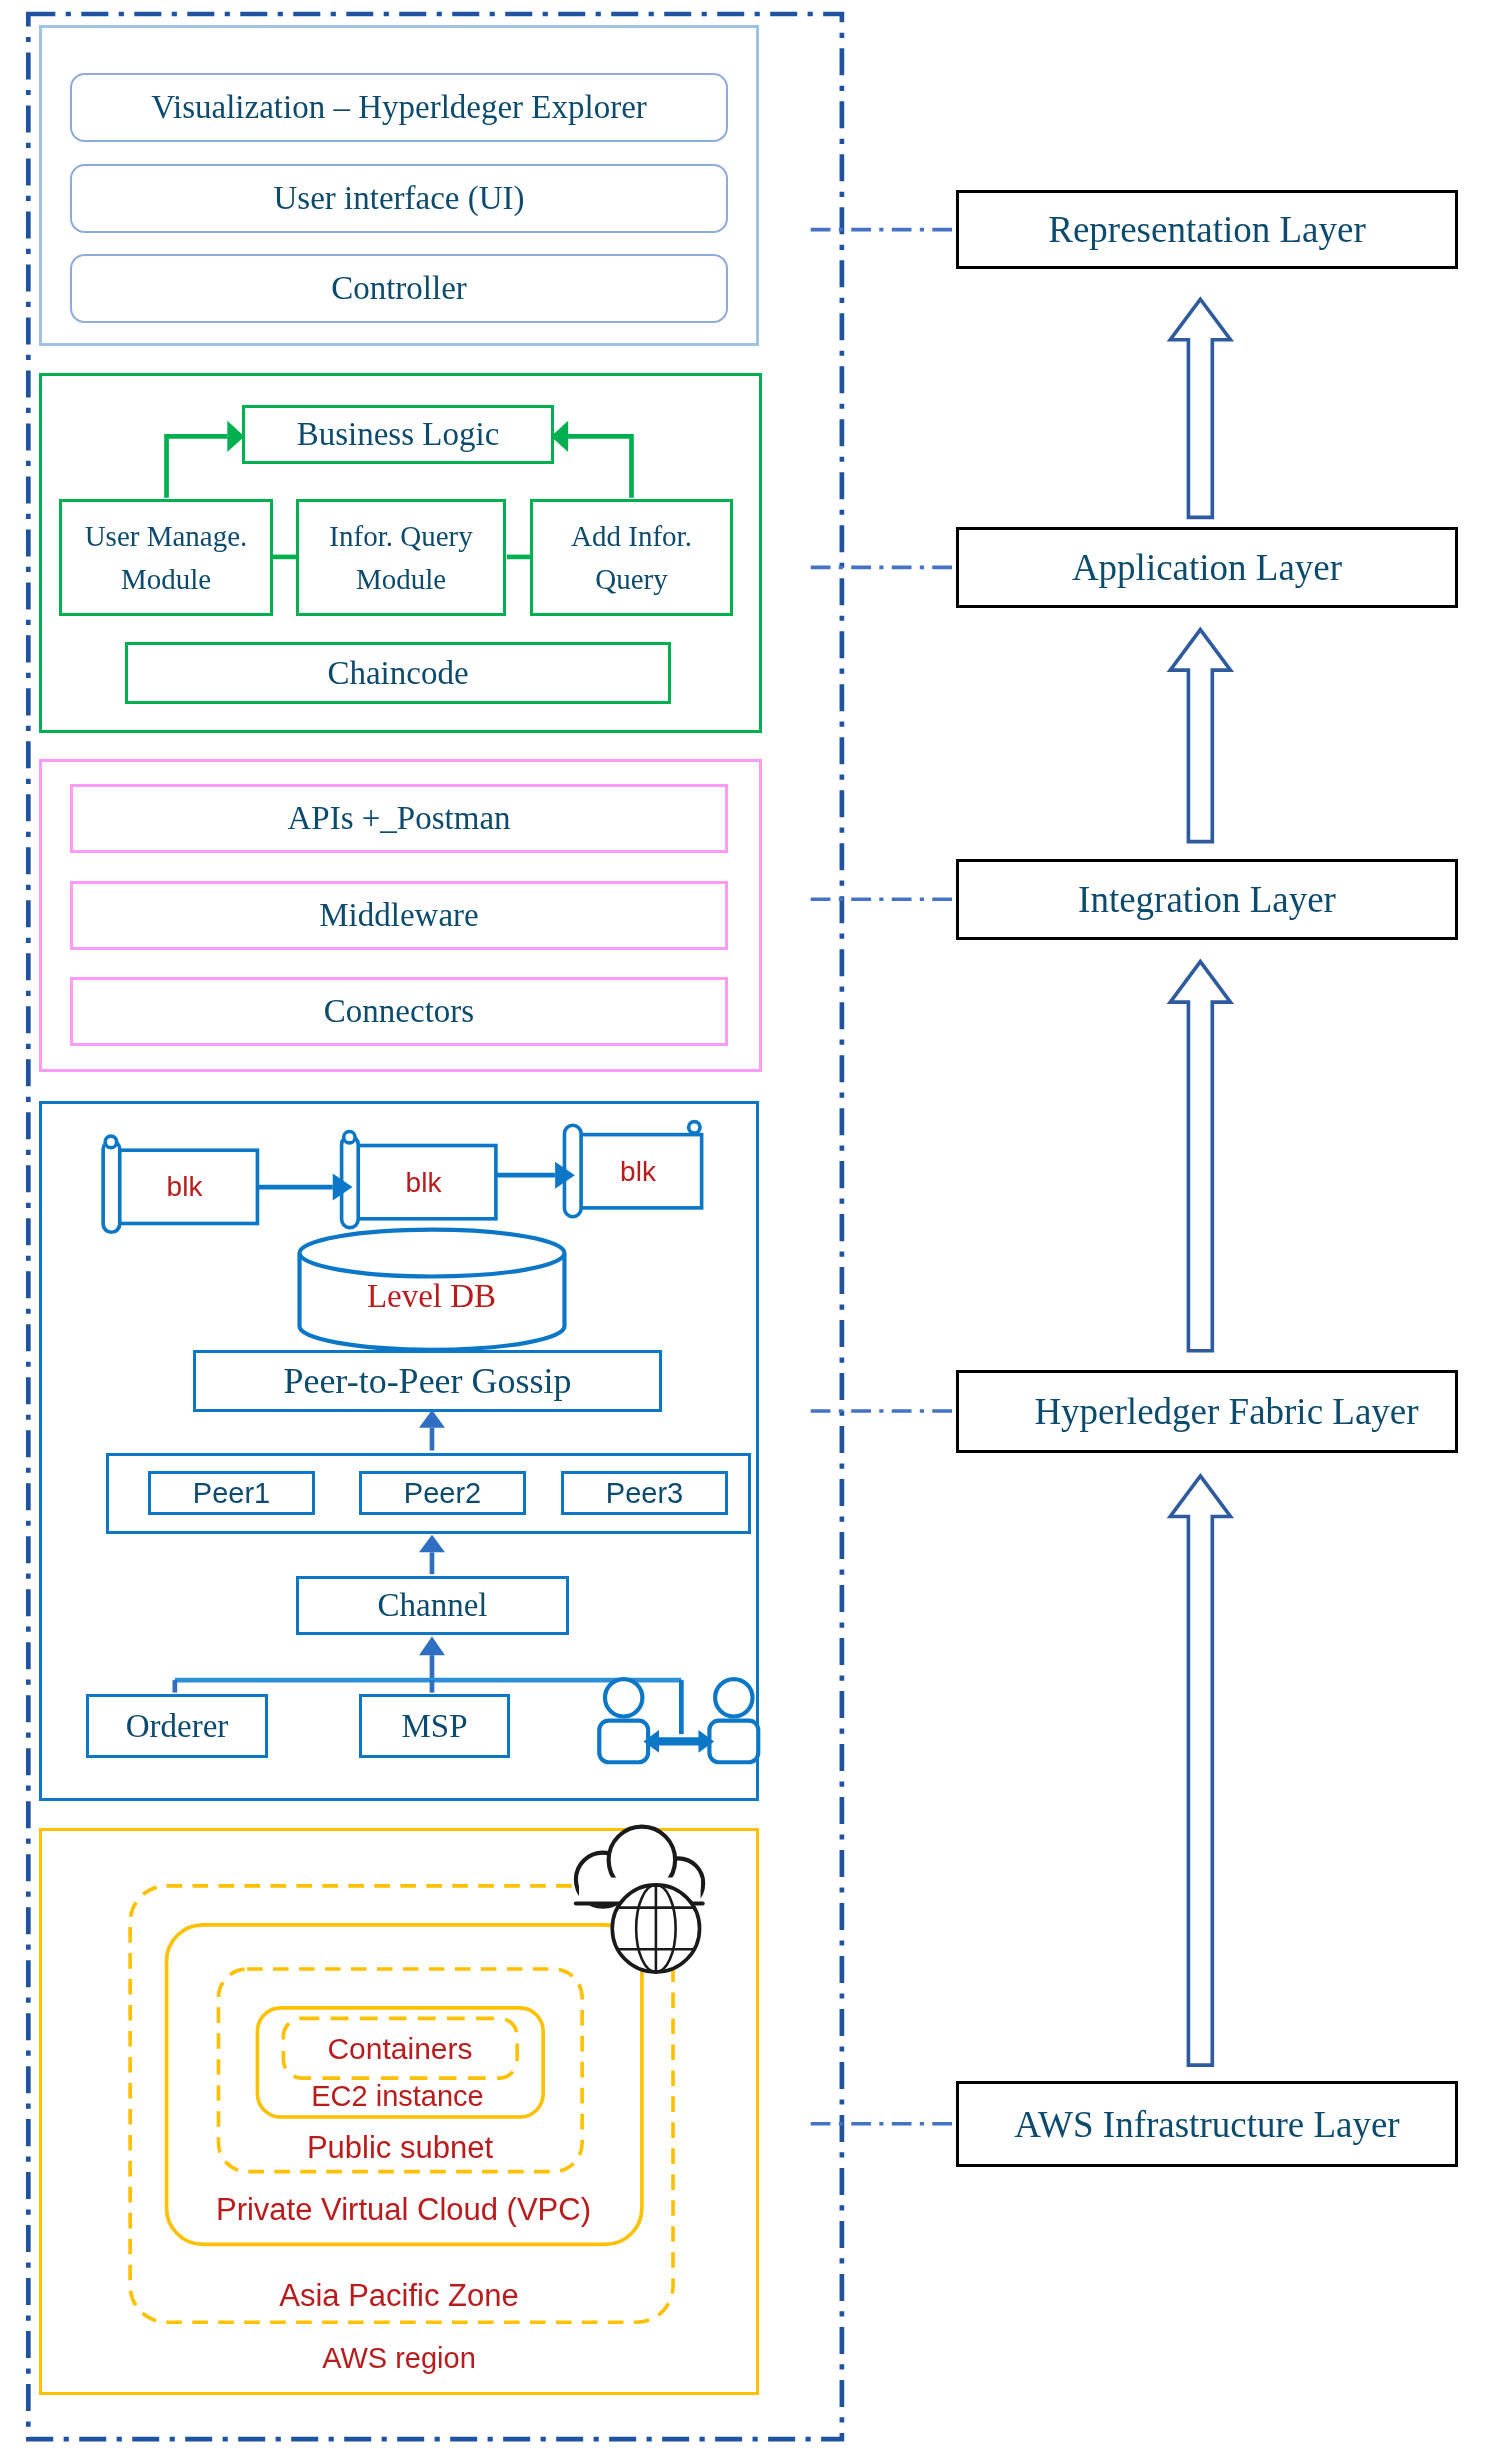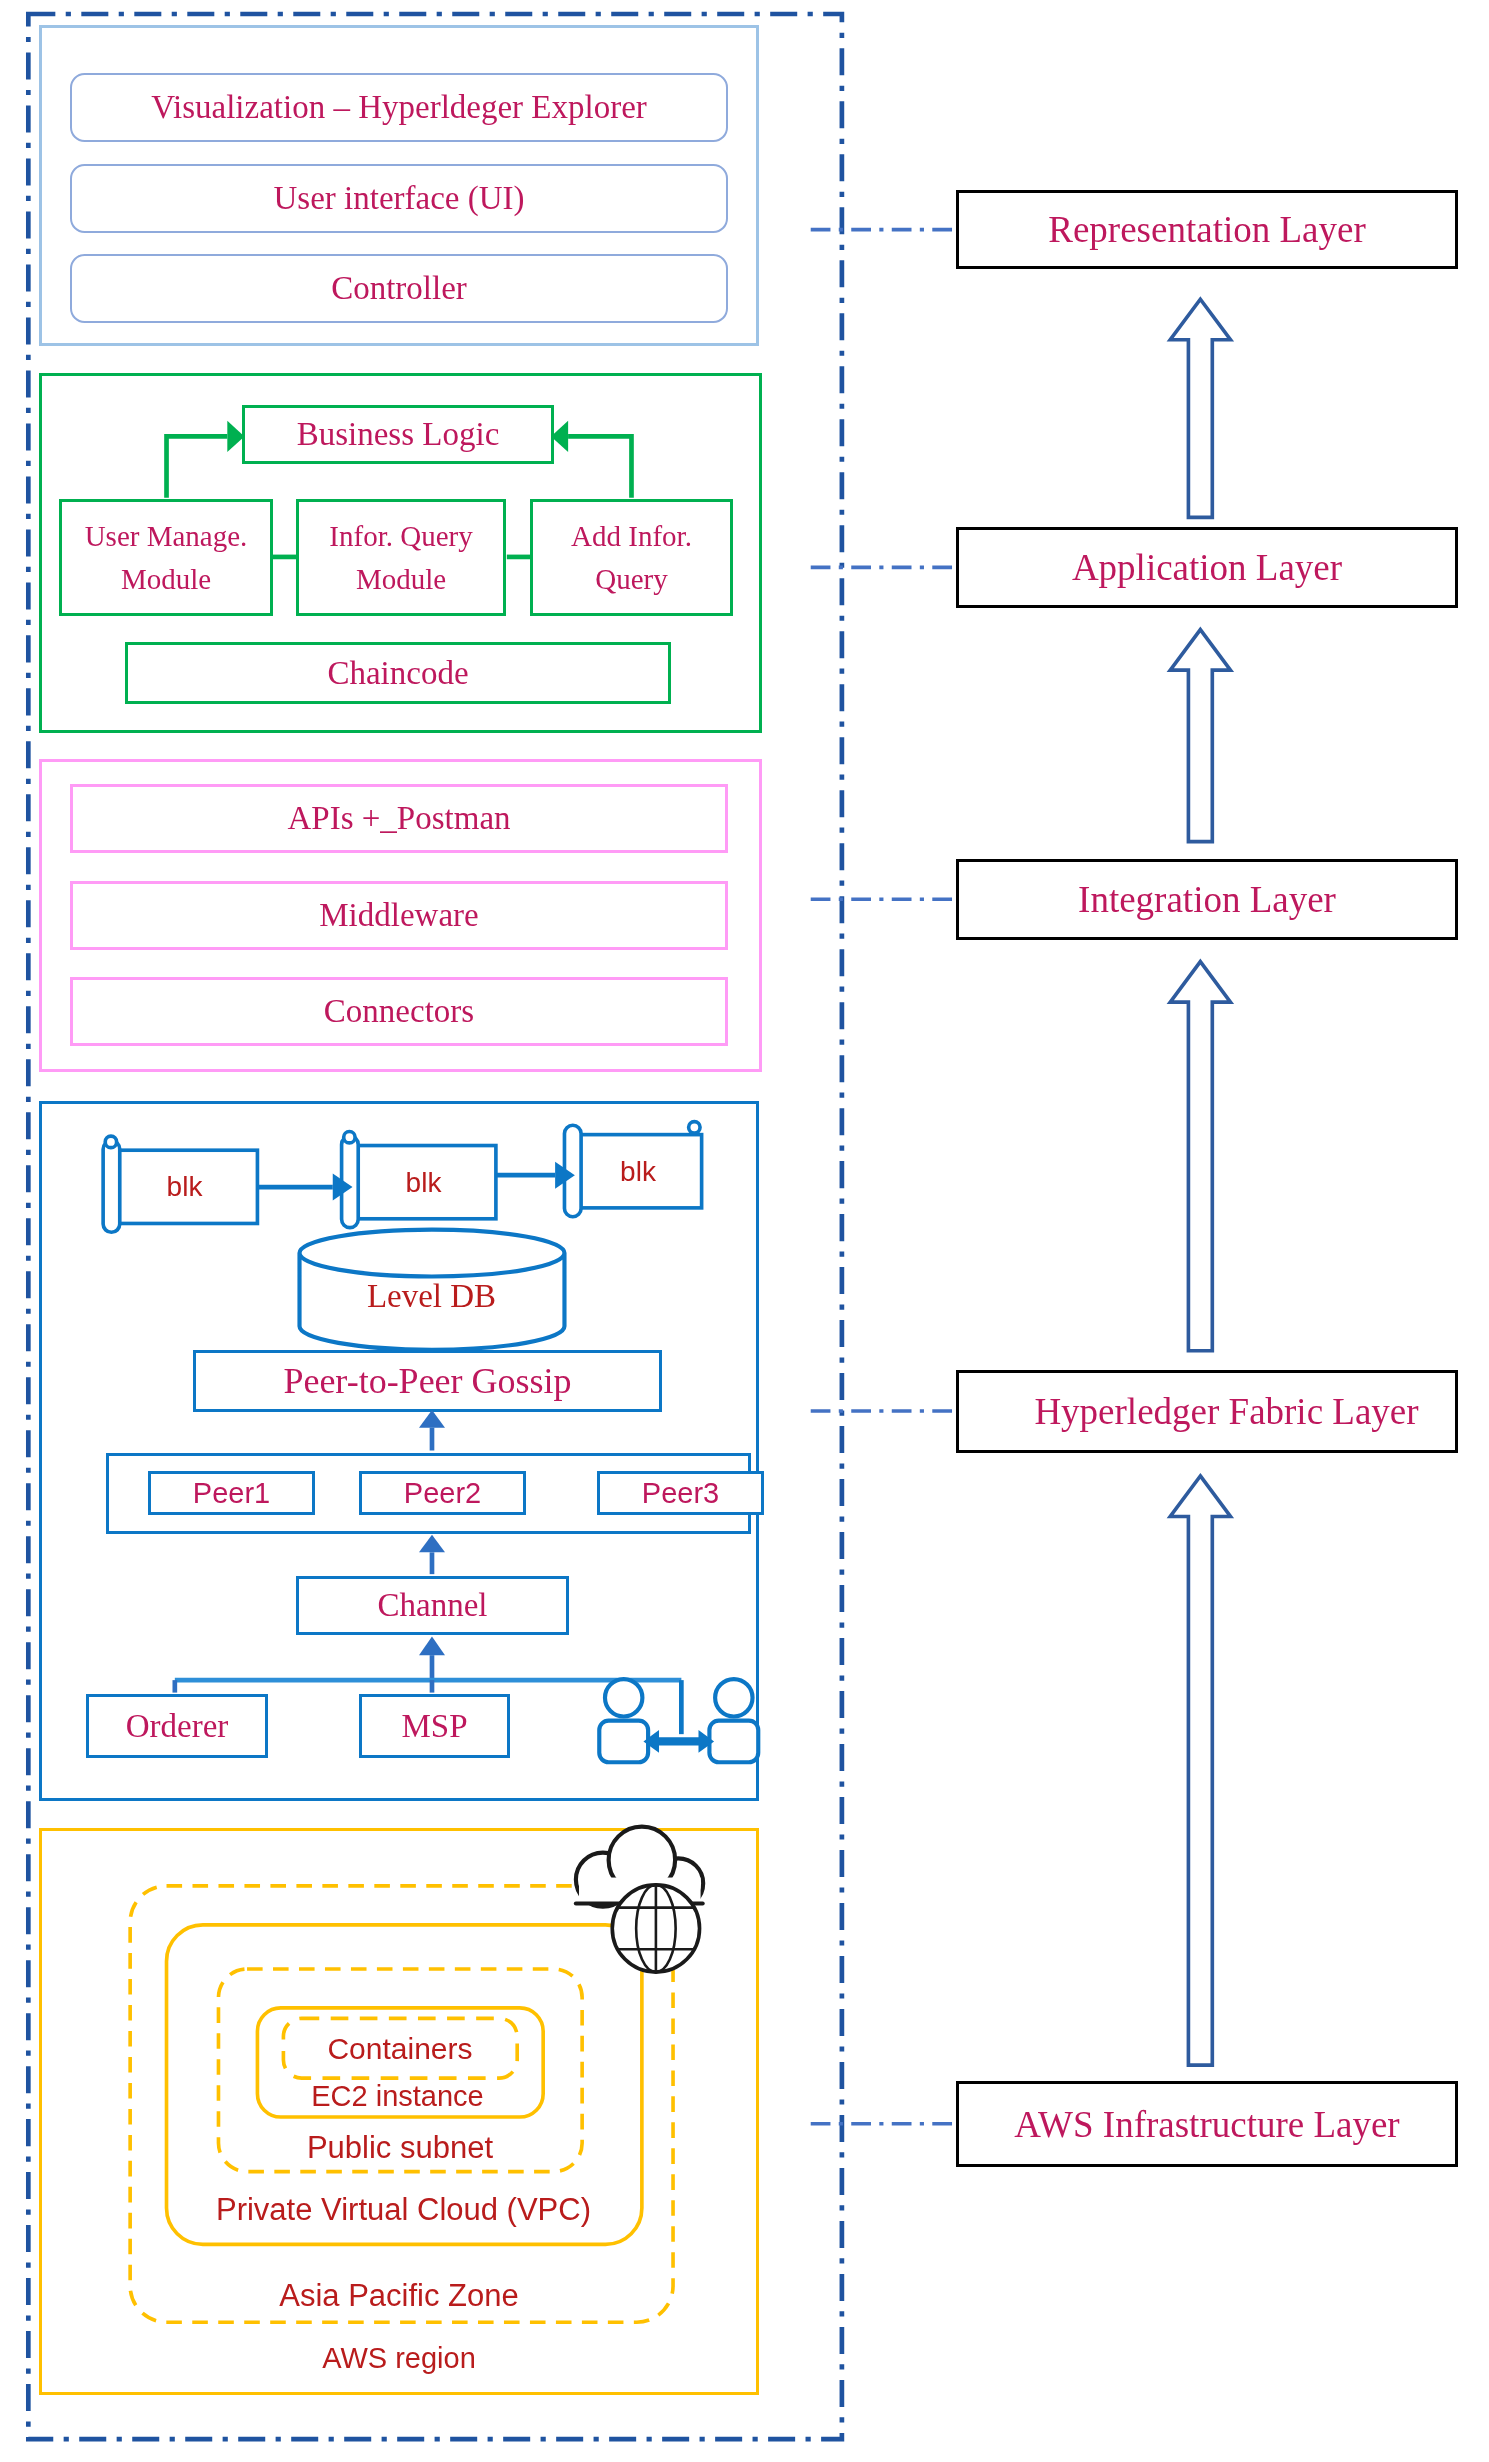--- a/index.html
+++ b/index.html
@@ -1,18 +1,18 @@
 <!DOCTYPE html>
 <html style="font-size:8.3px"><head>
 <meta charset="utf-8">
 <style>
   html,body{margin:0;padding:0;background:#fff;}
   #stage{position:relative;width:1490px;height:2462px;background:#fff;overflow:hidden;}
   .abs{position:absolute;box-sizing:border-box;}
-  .box{position:absolute;box-sizing:border-box;background:#fff;display:flex;align-items:center;justify-content:center;text-align:center;color:#be185d;}
+  .box{position:absolute;box-sizing:border-box;background:#fff;display:flex;align-items:center;justify-content:center;text-align:center;color:#0c4a6e;}
   .label{position:absolute;box-sizing:border-box;display:flex;align-items:center;justify-content:center;text-align:center;color:#b91c1c;background:transparent;}
   .serif{font-family:"Liberation Serif",serif;}
   .sans{font-family:"Liberation Sans",sans-serif;}
   .pre{white-space:pre-line;line-height:1.45;}
   svg{position:absolute;inset:0;pointer-events:none;}
 </style>
 </head>
 <body>
 
 <div id="stage">
@@ -71,21 +71,21 @@
     <span>Peer-to-Peer Gossip</span>
   </div>
 
   <div class="abs" style="left:106px;top:1453px;width:645px;height:81px;border:3.6px solid #0C77C6;background:#fff;"></div>
   <div class="box sans" style="left:148px;top:1471px;width:167px;height:44px;border:3.1px solid #0C77C6;font-size:29px;">
     <span>Peer1</span>
   </div>
   <div class="box sans" style="left:359px;top:1471px;width:167px;height:44px;border:3.1px solid #0C77C6;font-size:29px;">
     <span>Peer2</span>
   </div>
-  <div class="box sans" style="left:561px;top:1471px;width:167px;height:44px;border:3.1px solid #0C77C6;font-size:29px;margin-left:36px;">
+  <div class="box sans" style="left:561px;top:1471px;width:167px;height:44px;border:3.1px solid #0C77C6;font-size:29px;">
     <span>Peer3</span>
   </div>
 
   <div class="box serif" style="left:296px;top:1576px;width:273px;height:59px;border:3.6px solid #0C77C6;font-size:33px;">
     <span>Channel</span>
   </div>
   <div class="box serif" style="left:86px;top:1694px;width:182px;height:64px;border:3.6px solid #0C77C6;font-size:33px;">
     <span>Orderer</span>
   </div>
   <div class="box serif" style="left:359px;top:1694px;width:151px;height:64px;border:3.6px solid #0C77C6;font-size:33px;">

